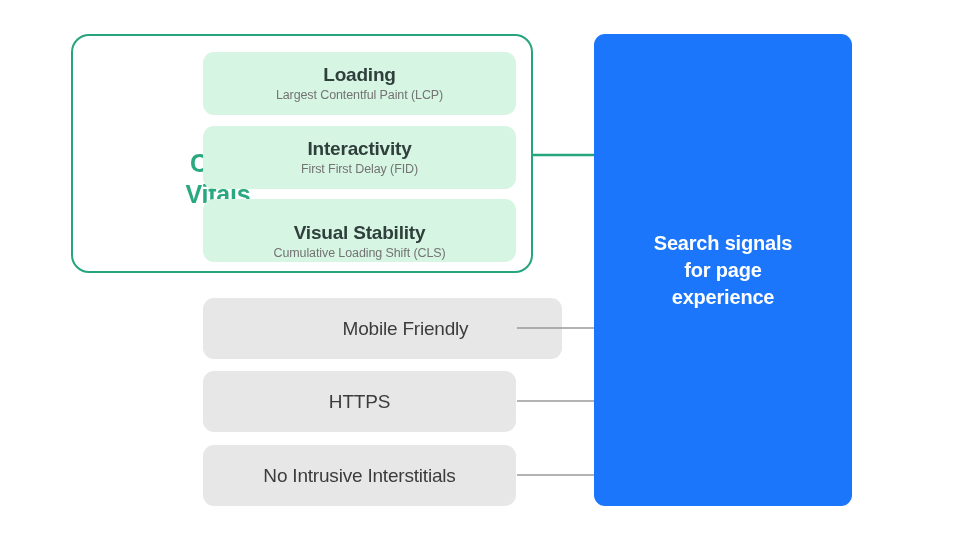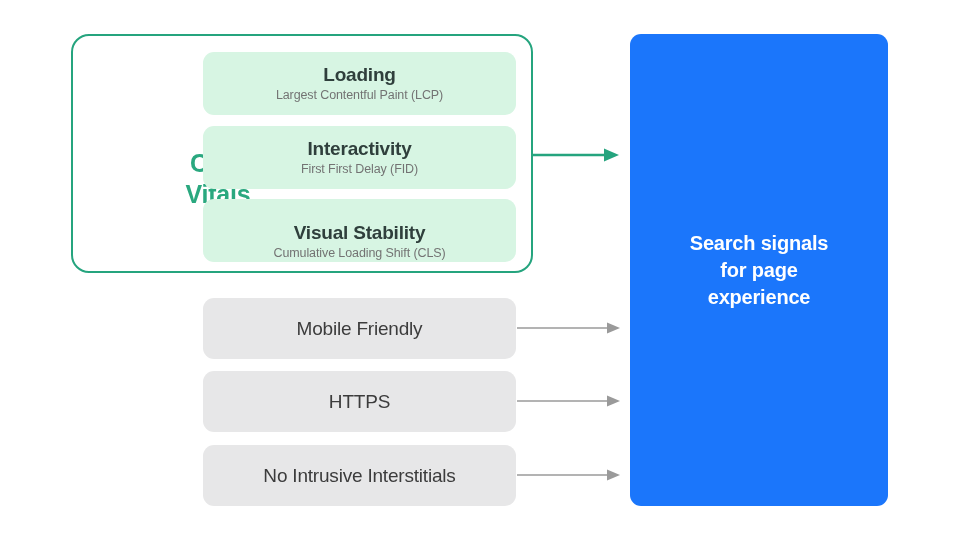--- a/index.html
+++ b/index.html
@@ -85,21 +85,21 @@
     position: absolute;
     left: 203px;
     width: 313px;
     height: 61px;
     background: #e7e7e8;
     border-radius: 11px;
     display: flex;
     align-items: center;
     justify-content: center;
   }
-  .gray-box.g0 { top: 298px; }
+  .gray-box.g0 { top: 298px; padding-left: 46px; }
   .gray-box.g1 { top: 371px; }
   .gray-box.g2 { top: 445px; }
 
   .gray-label {
     color: #3c3c3c;
     font-size: 19px;
     font-weight: 400;
     line-height: 23px;
     letter-spacing: -0.2px;
   }
@@ -110,21 +110,21 @@
     left: 0;
     top: 0;
     width: 960px;
     height: 540px;
     pointer-events: none;
   }
 
   
   .blue-panel {
     position: absolute;
-    left: 630px;
+    left: 594px;
     top: 34px;
     width: 258px;
     height: 472px;
     background: #1b76fb;
     border-radius: 11px;
     display: flex;
     align-items: center;
     justify-content: center;
   }
   .blue-text {

